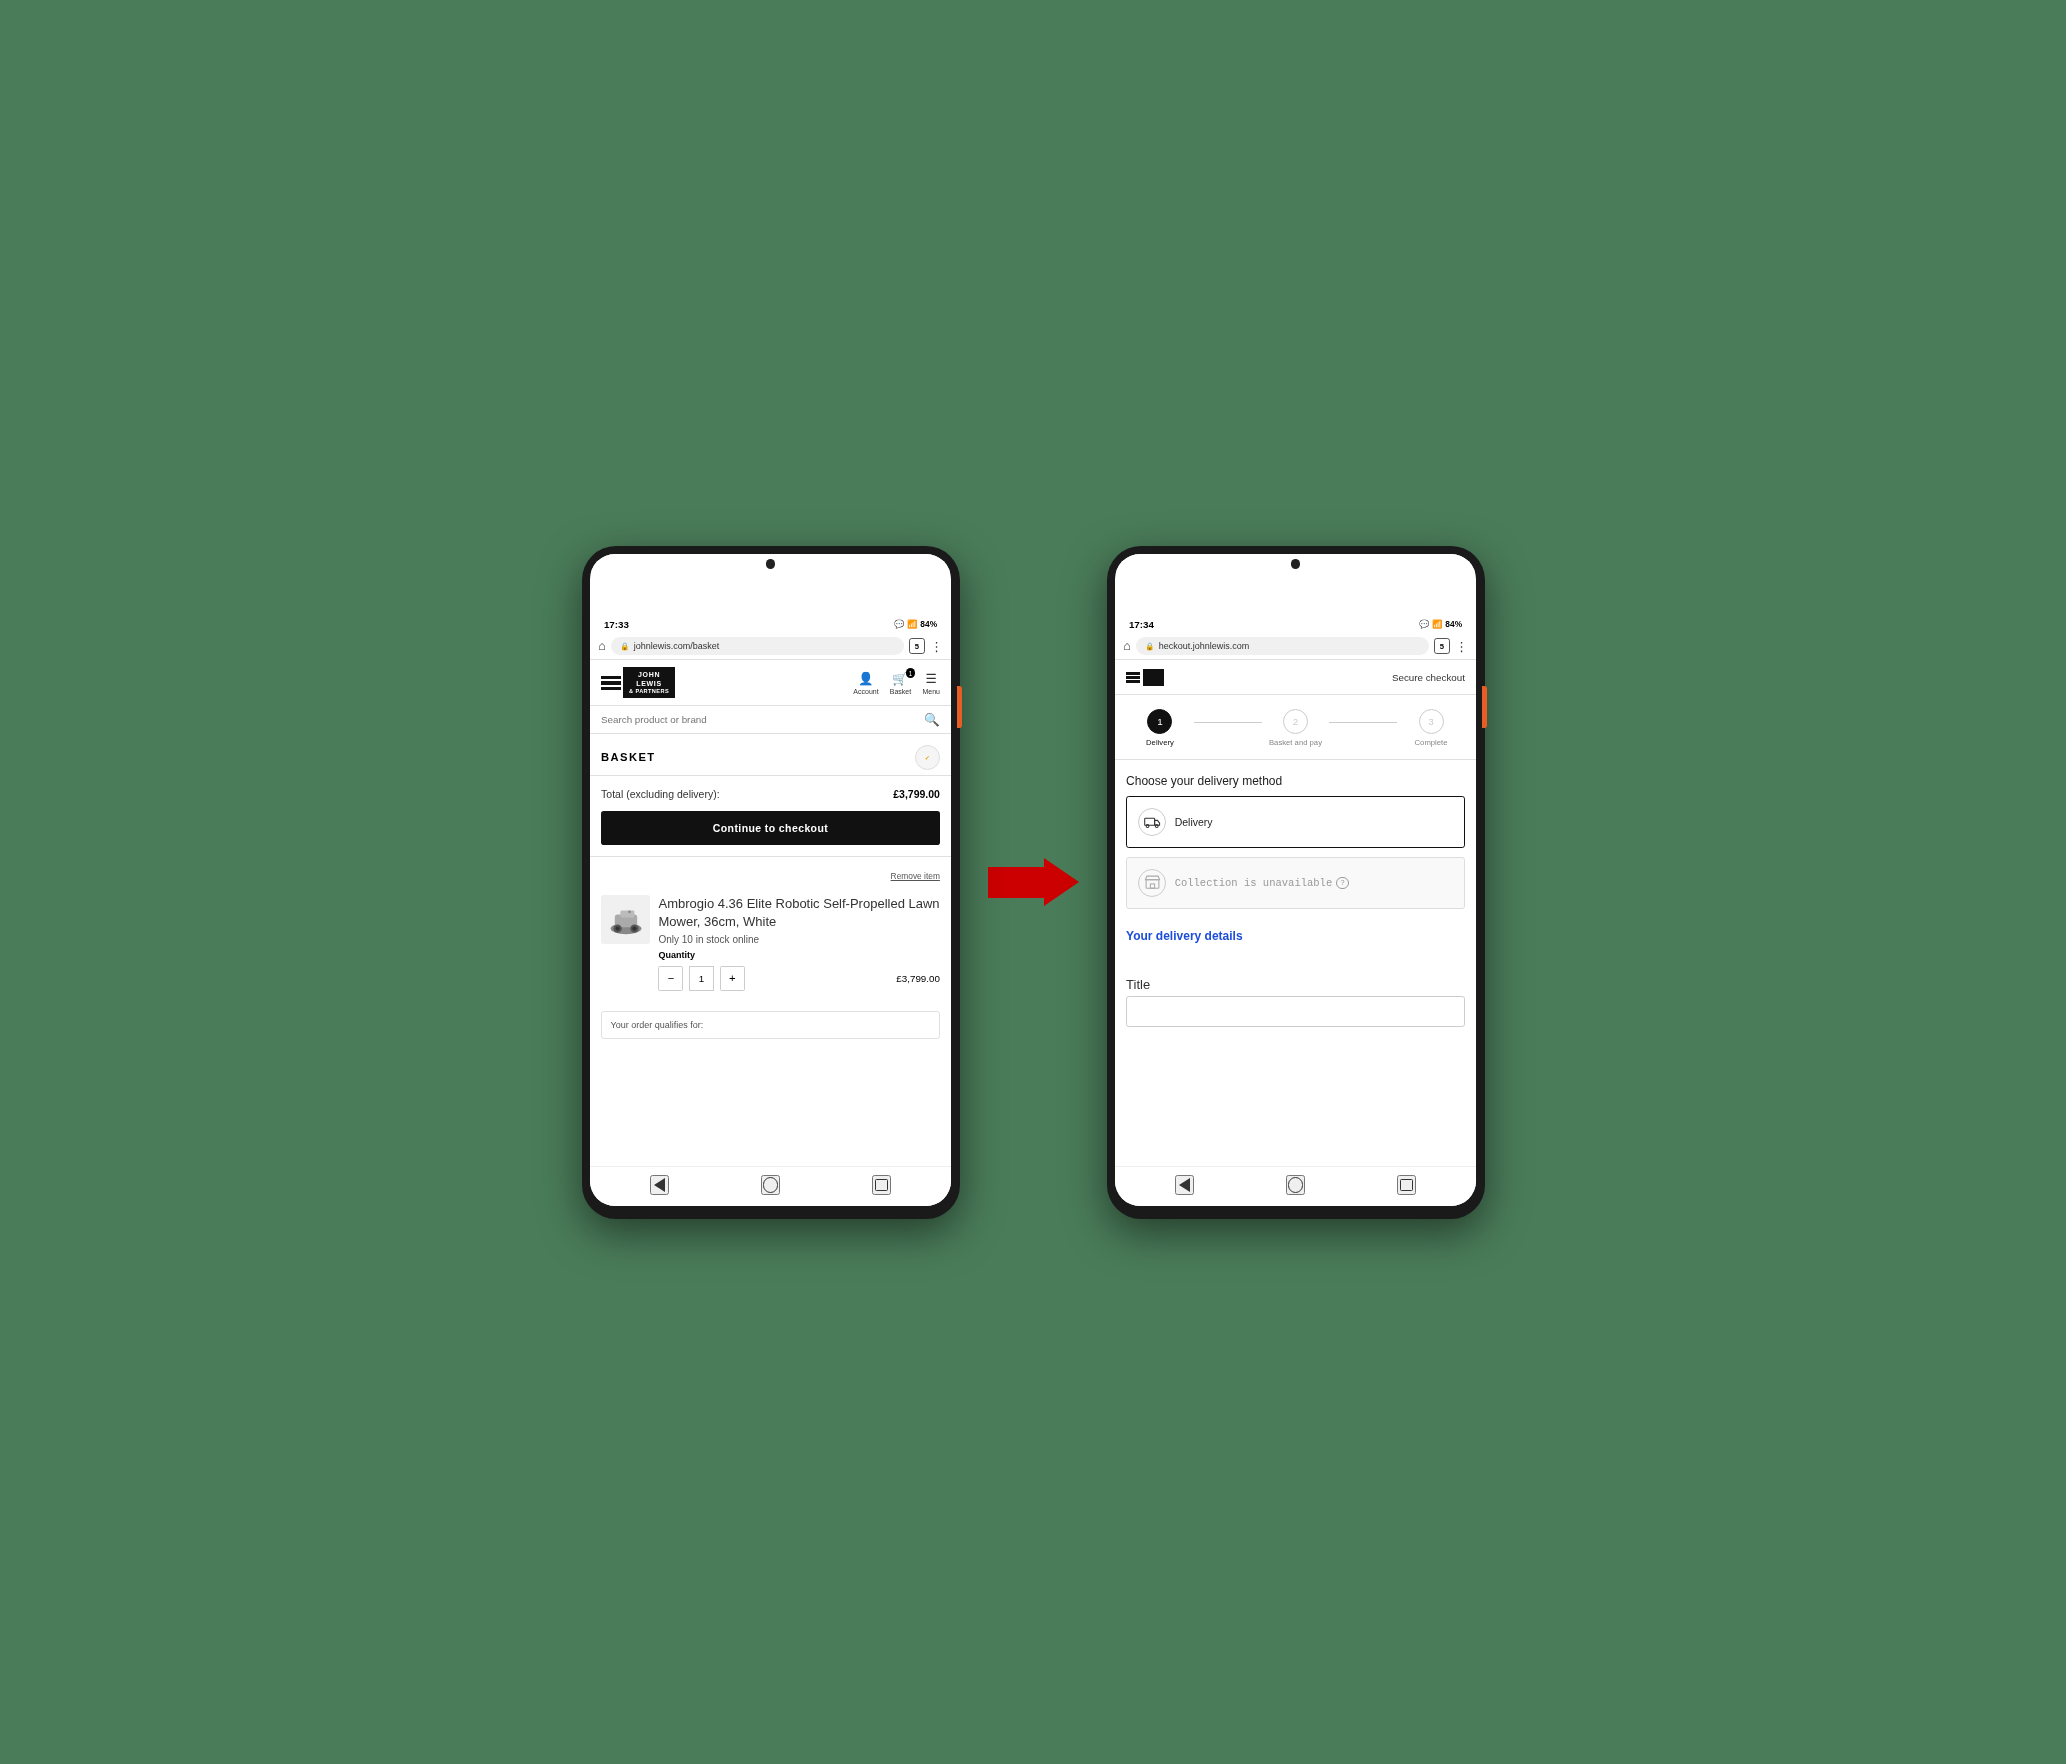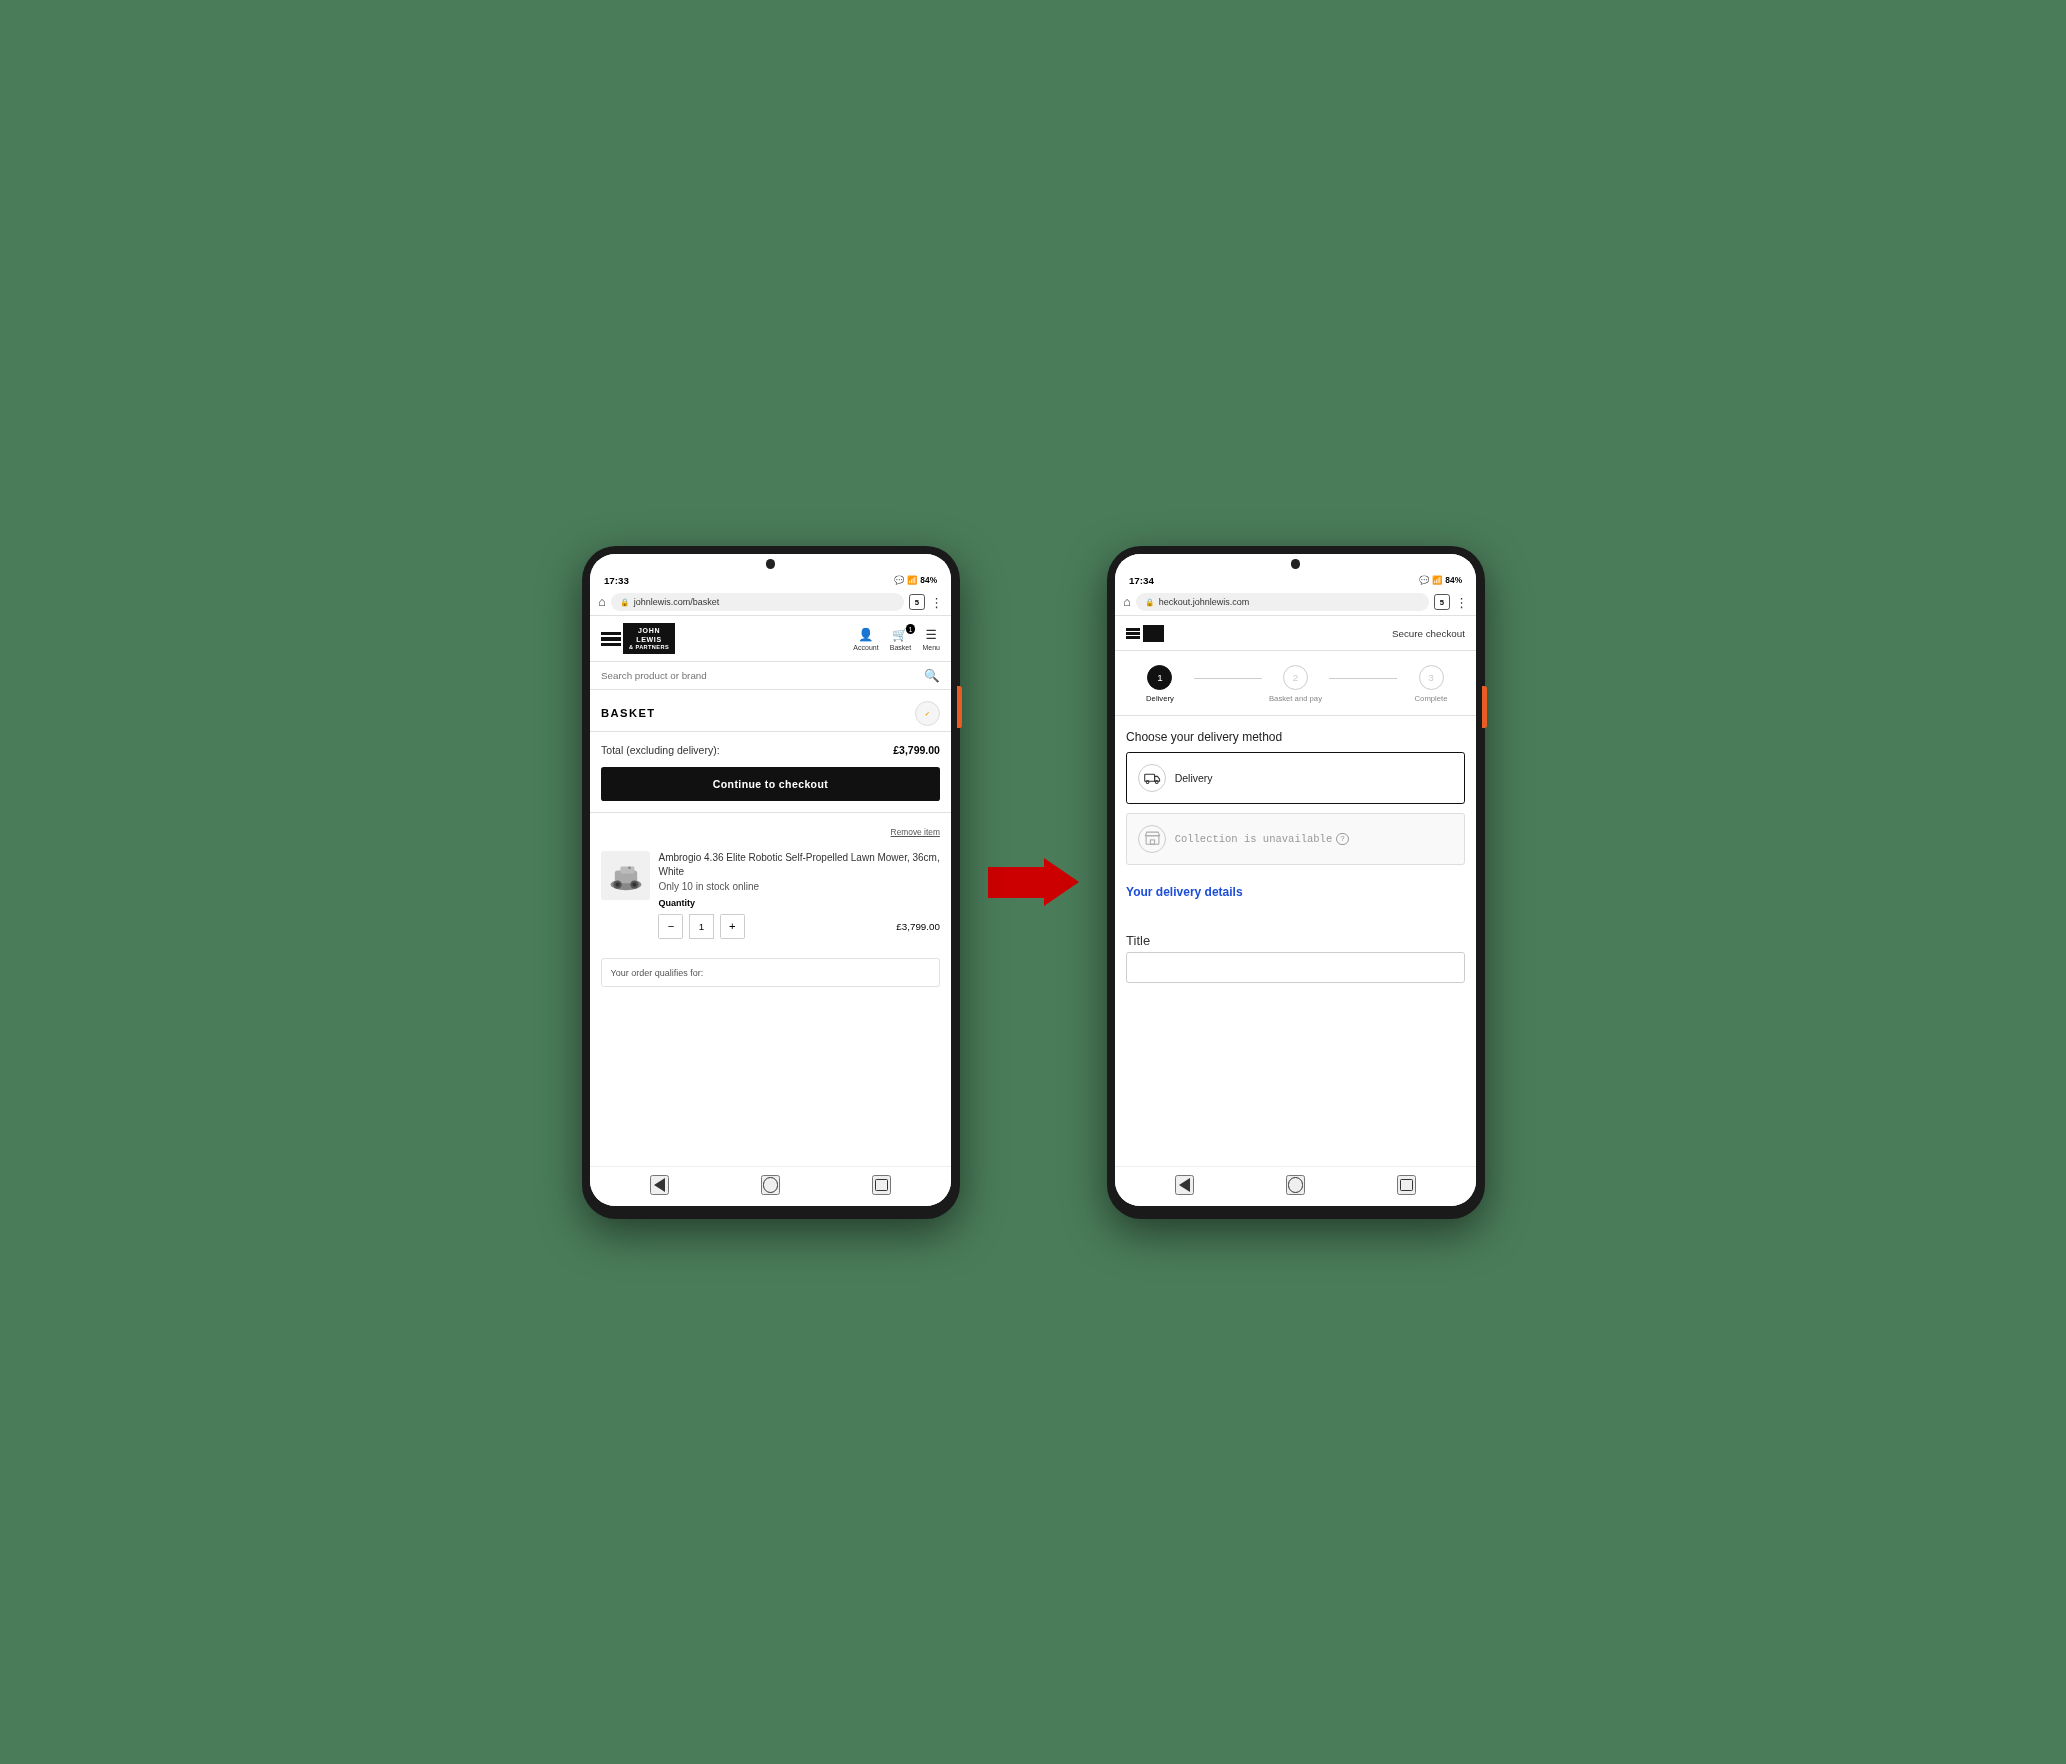--- a/index.html
+++ b/index.html
@@ -57,20 +57,21 @@
 
     
     .status-bar {
       background: #fff;
       display: flex;
       justify-content: space-between;
       align-items: center;
       padding: 2.8px 14px 2.8px;
       font-size: 9px;
       font-weight: 600;
+      margin-top: 44px;
     }
 
     .status-time {
       font-weight: 700;
       font-size: 9.8px;
     }
 
     .status-icons {
       display: flex;
       align-items: center;
@@ -343,21 +344,21 @@
     .product-img svg {
       width: 42px;
       height: 35px;
     }
 
     .product-info {
       flex: 1;
     }
 
     .product-name {
-      font-size: 10px;
+      font-size: 13px;
       color: #333;
       line-height: 1.4;
       margin-bottom: 2.8px;
     }
 
     .product-stock {
       font-size: 10px;
       color: #555;
       margin-bottom: 5.6px;
     }

